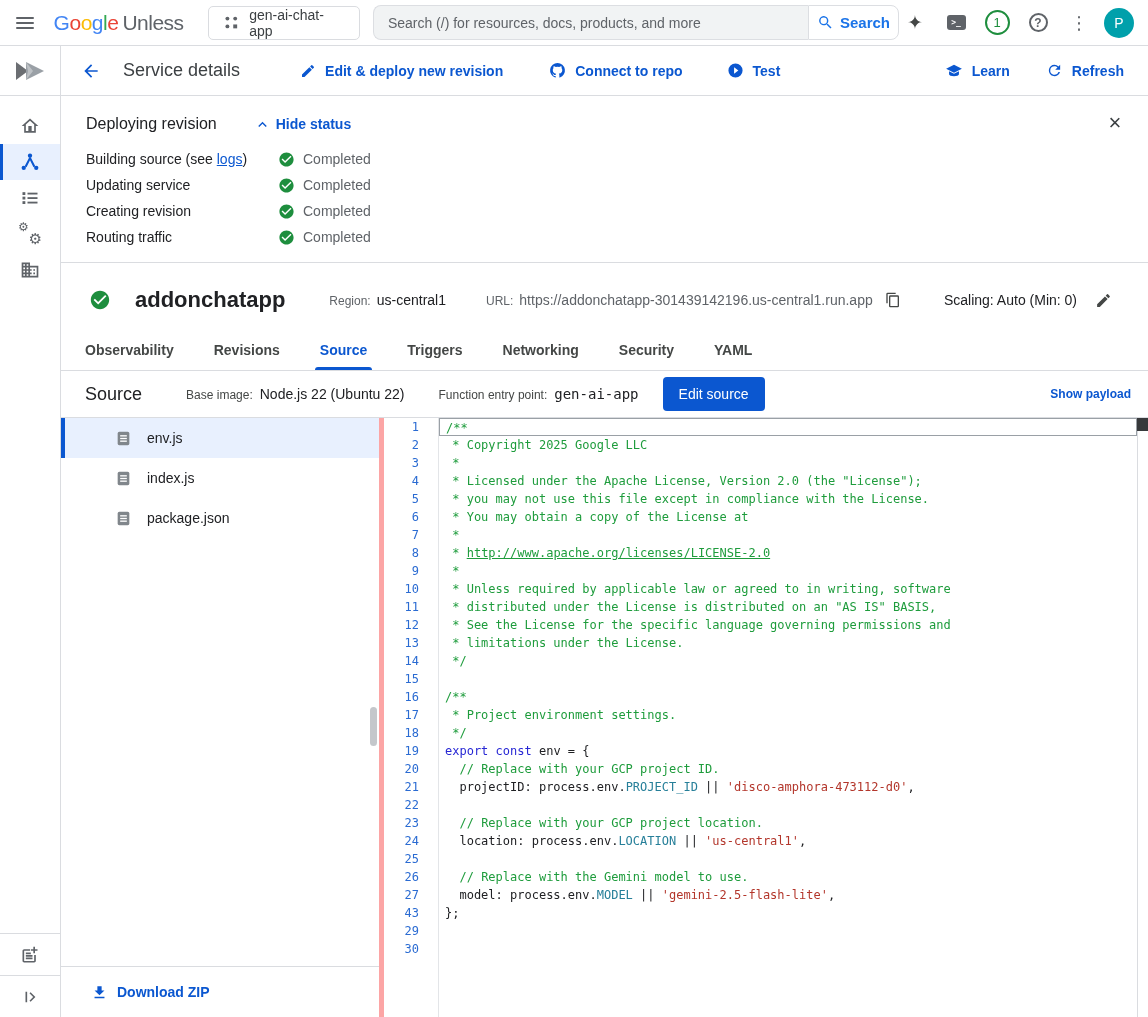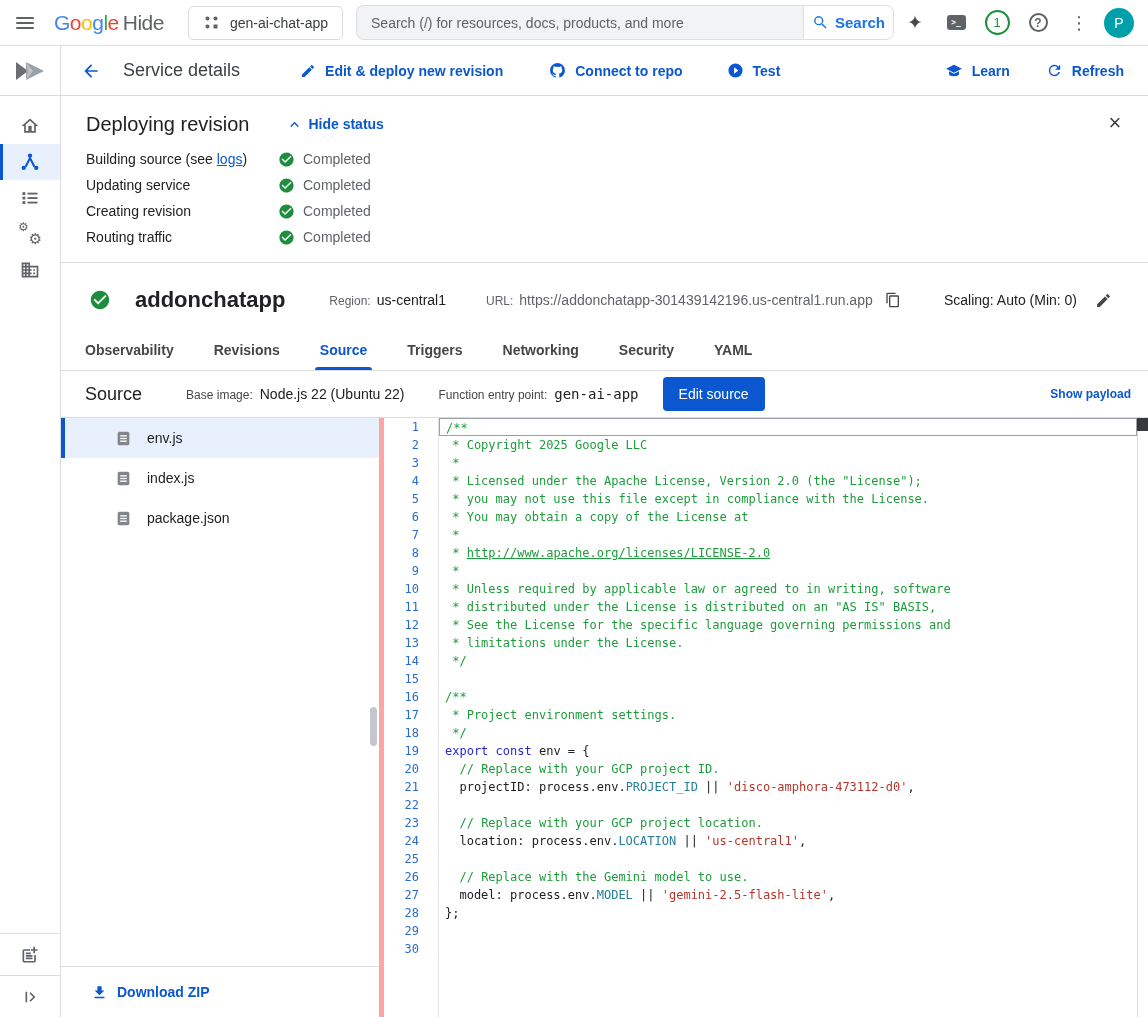--- a/index.html
+++ b/index.html
@@ -52,21 +52,21 @@
   
   .appbar { height:50px; border-bottom:1px solid #dadce0; display:flex; align-items:center; padding:0 24px 0 20px; }
   .page-title { font-size:18px; color:#3c4043; margin-left:22px; }
   .act { display:flex; align-items:center; gap:9px; color:#0b57d0; font-size:14px; font-weight:bold; cursor:pointer; white-space:nowrap; }
   .act-1{margin-left:60px}.act-2{margin-left:46px}.act-3{margin-left:44px}
   .appbar-right { margin-left:auto; display:flex; align-items:center; gap:36px; }
 
   
   .status-panel { border-bottom:1px solid #dadce0; padding:14px 24px 12px 25px; position:relative; }
   .sp-titlerow { display:flex; align-items:center; height:28px; }
-  .sp-title { font-size:20px; font-weight:normal; color:#202124; }
+  .sp-title { font-size:16px; font-weight:normal; color:#202124; }
   .sp-toggle { margin-left:37px; display:flex; align-items:center; gap:5px; color:#0b57d0; font-size:14px; font-weight:bold; cursor:pointer; }
   .sp-close { position:absolute; top:10px; right:16px; width:34px; height:34px; display:flex; align-items:center; justify-content:center; cursor:pointer; }
   .sp-steps { margin-top:8px; }
   .sp-row { height:26px; display:flex; align-items:center; font-size:14px; }
   .sp-label { width:192px; color:#202124; }
   .sp-label a { color:#0b57d0; text-decoration:underline; cursor:pointer; }
   .sp-status { color:#5f6368; margin-left:8px; }
 
   
   .svc { display:flex; align-items:center; padding:24px 20px 17px 28px; }
@@ -129,21 +129,21 @@
 </head>
 <body>
 
 <header class="topbar">
   <div class="burger">
       <span></span>
       <span></span>
       <span></span>
     </div>
   <div class="gc-logo">
-    <span class="gl-blue">G</span><span class="gl-red">o</span><span class="gl-yellow">o</span><span class="gl-blue">g</span><span class="gl-green">l</span><span class="gl-red">e</span><span class="gc-cloud">Hide</span>
+    <span class="gl-blue">G</span><span class="gl-red">o</span><span class="gl-yellow">o</span><span class="gl-blue">g</span><span class="gl-green">l</span><span class="gl-red">e</span><span class="gc-cloud">Unless</span>
   </div>
   <div class="project-btn">
     <svg width="17" height="17" viewBox="0 0 17 17">
       <circle cx="4.5" cy="4.5" r="2" fill="#5f6368"></circle>
         <circle cx="12.5" cy="4.5" r="2" fill="#5f6368"></circle>
       <circle cx="4.5" cy="12.5" r="2" fill="#5f6368"></circle>
         <rect x="10.5" y="10.5" width="4" height="4" fill="#5f6368"></rect>
     </svg>
     <span>gen-ai-chat-app</span>
   </div>
@@ -446,21 +446,21 @@
             <div class="ln">18</div>
             <div class="ln">19</div>
             <div class="ln">20</div>
             <div class="ln">21</div>
             <div class="ln">22</div>
             <div class="ln">23</div>
             <div class="ln">24</div>
             <div class="ln">25</div>
             <div class="ln">26</div>
             <div class="ln">27</div>
-            <div class="ln">28</div>
+            <div class="ln">43</div>
             <div class="ln">29</div>
             <div class="ln">30</div>
           </div>
         <div class="codecol">
             <div class="code-line current"><span class="tok-cmt">/**</span></div>
             <div class="code-line"><span class="tok-cmt"> * Copyright 2025 Google LLC</span></div>
             <div class="code-line"><span class="tok-cmt"> *</span></div>
             <div class="code-line"><span class="tok-cmt"> * Licensed under the Apache License, Version 2.0 (the "License");</span></div>
             <div class="code-line"><span class="tok-cmt"> * you may not use this file except in compliance with the License.</span></div>
             <div class="code-line"><span class="tok-cmt"> * You may obtain a copy of the License at</span></div>

